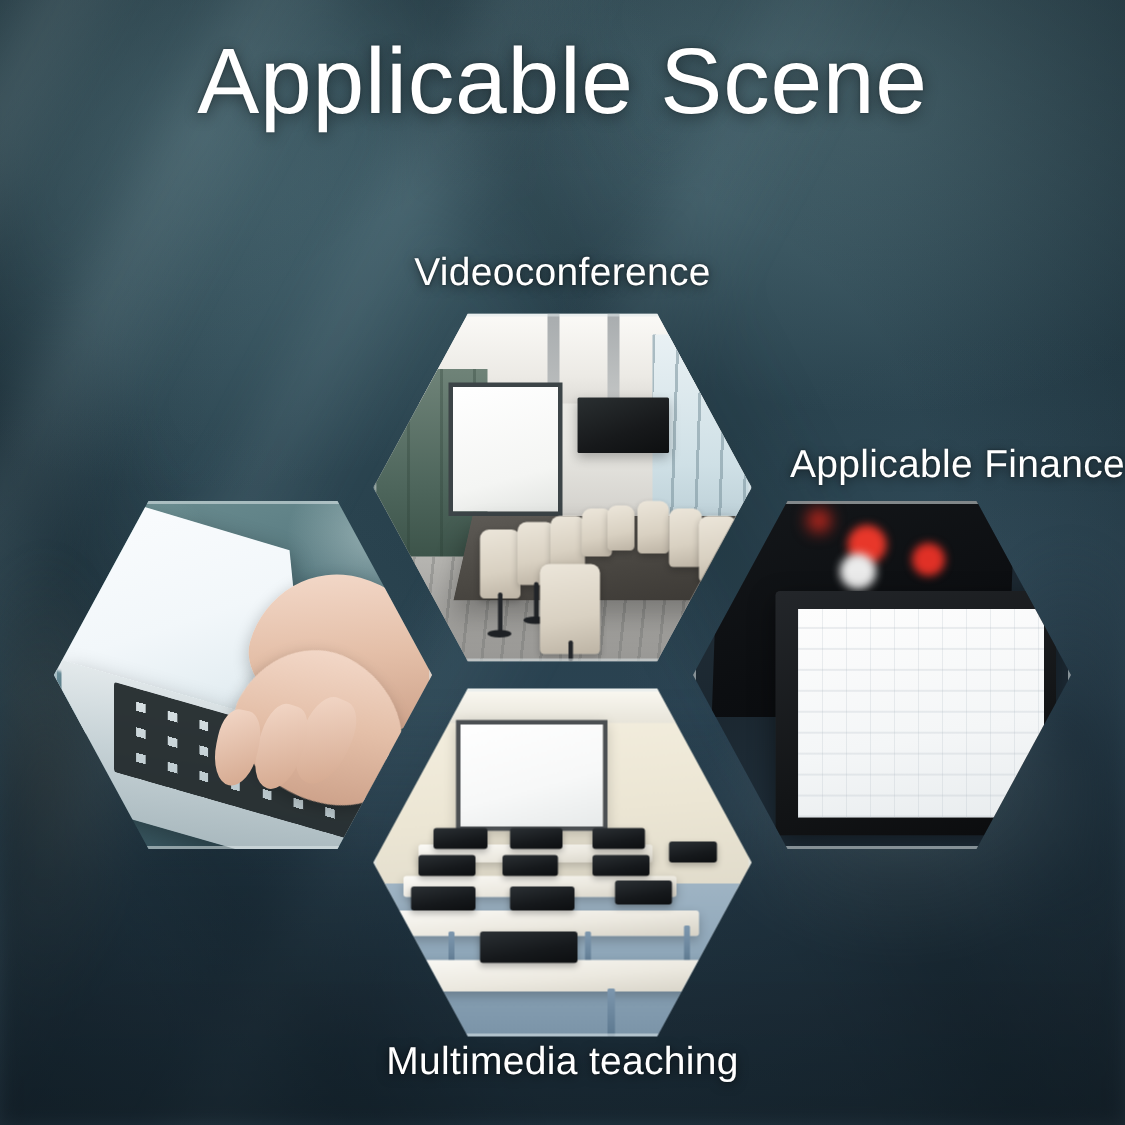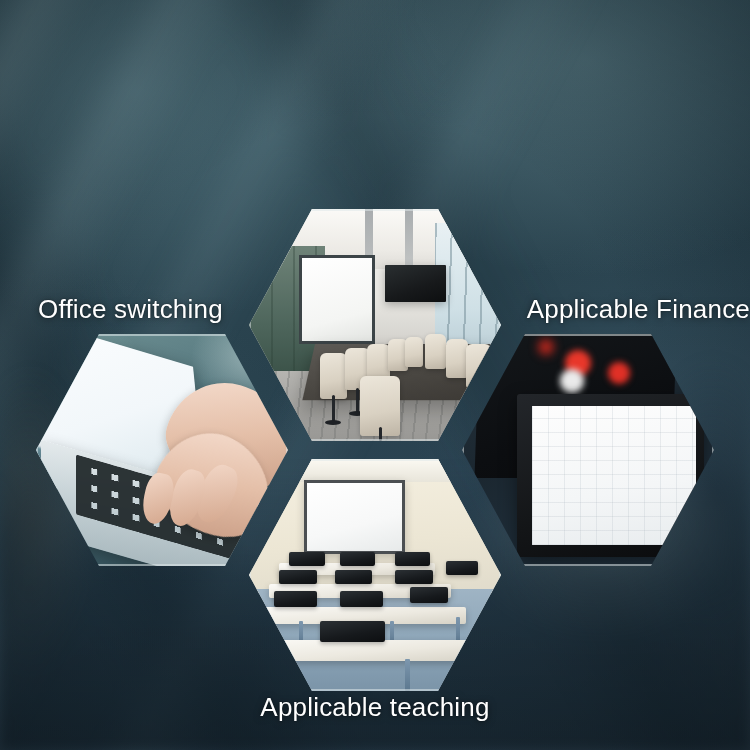--- a/index.html
+++ b/index.html
@@ -337,20 +337,21 @@
 </head>
 <body>
 
 <div id="stage">
 
   <div class="bg-base"></div>
   <div class="bg-streaks"></div>
   <div class="bg-furniture"></div>
   <div class="bg-vignette"></div>
 
+  <div class="page-title">Applicable Scene</div>
 
   <div class="hex flat hex-top">
     <div class="hex-inner">
       <div class="ph-meeting">
         <div class="mt-ceiling"></div>
         <div class="mt-beam" style="left:46%;"></div>
         <div class="mt-beam" style="left:62%; height:30%;"></div>
         <div class="mt-window"></div>
         <div class="mt-greenwall"></div>
         <div class="mt-whiteboard"></div>
@@ -614,17 +615,17 @@
 
         <div class="desk" style="left:0%;  top:78%; width:96%; height:9%;"></div>
         <div class="monitor" style="left:28%; top:70%; width:26%; height:9%;"></div>
         <div class="desk-leg" style="left:14%; top:86%; width:5px; height:14%;"></div>
         <div class="desk-leg" style="left:62%; top:86%; width:5px; height:14%;"></div>
       </div>
     </div>
   </div>
   <div class="hex-seam hex-bottom"></div>
 
-  <div class="hex-label label-left">Office switching</div>
+  <div class="hex-label label-top">Videoconference</div>
   <div class="hex-label label-right">Applicable Finance</div>
-  <div class="hex-label label-bottom">Applicable teaching</div>
+  <div class="hex-label label-bottom">Multimedia teaching</div>
 
 </div>
 
 </body></html>

